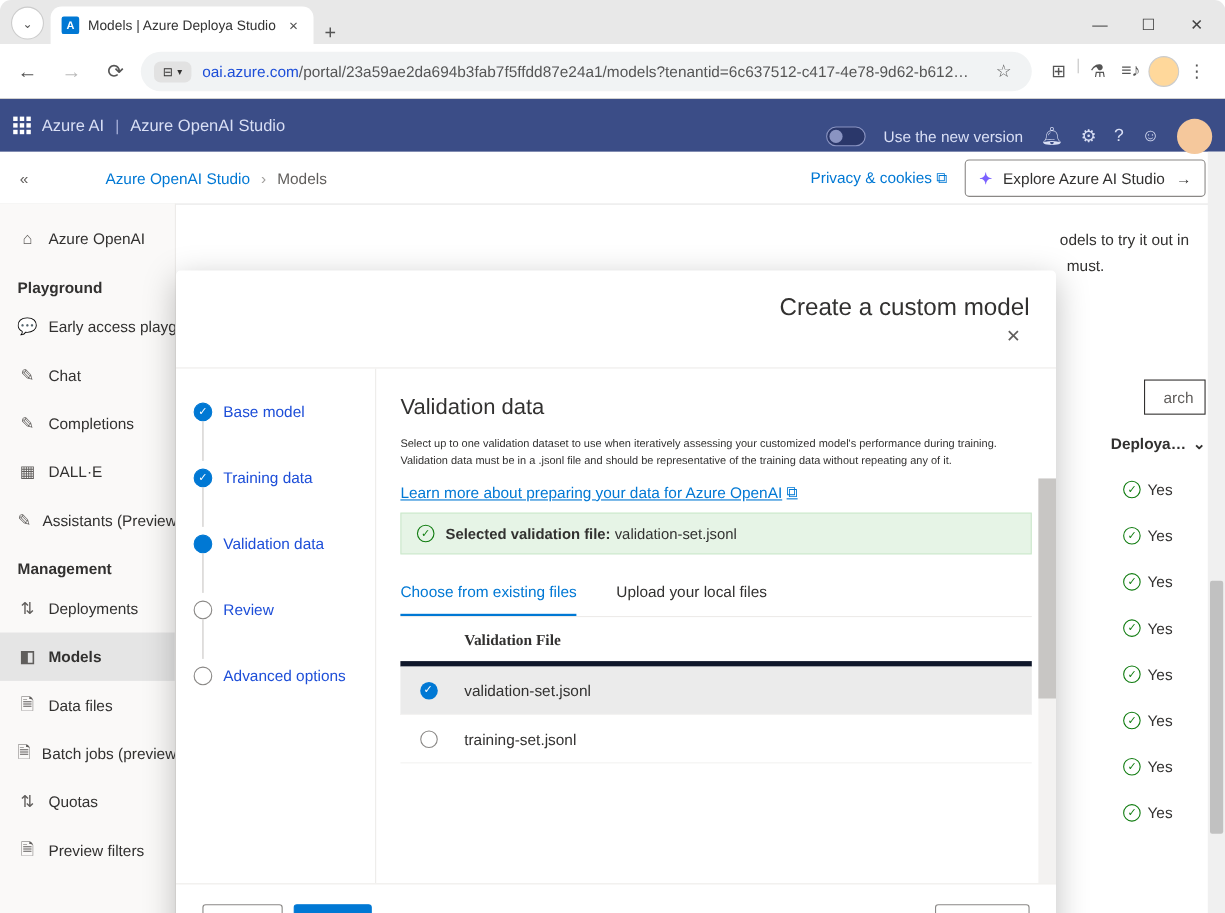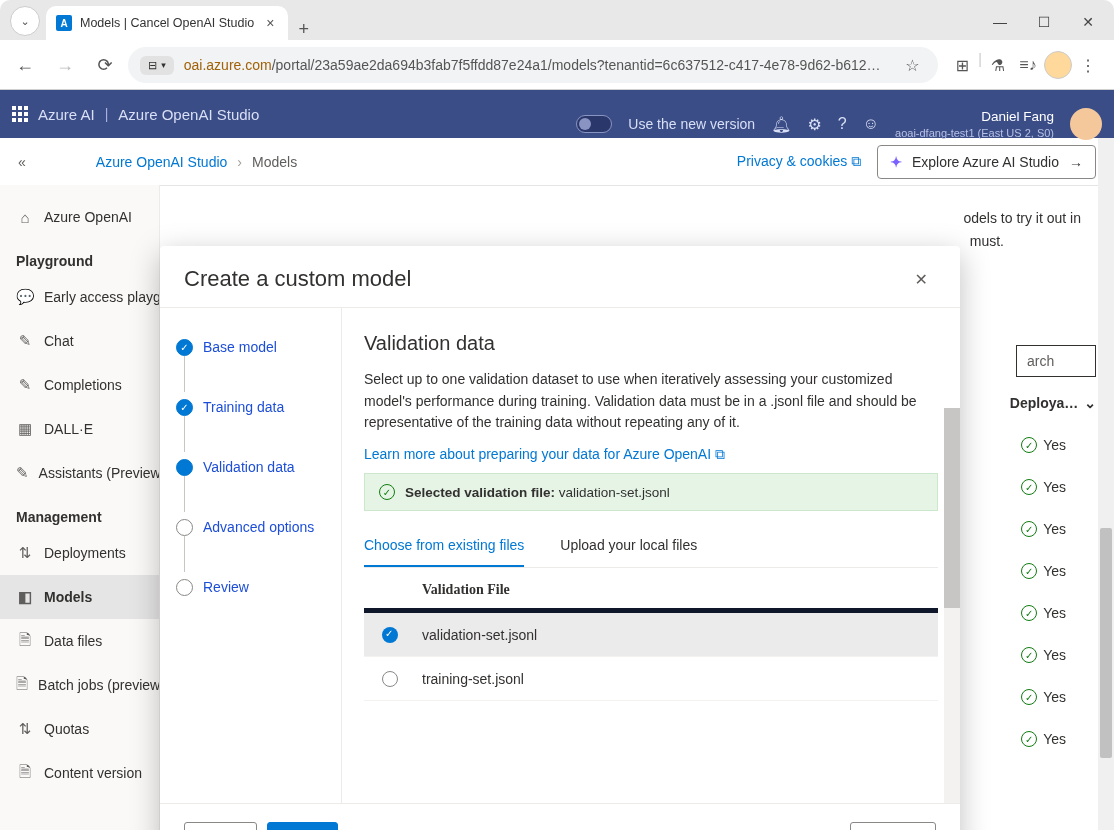--- a/index.html
+++ b/index.html
@@ -15,21 +15,21 @@
 .tab-close { font-size: 14px; color: #555; cursor: pointer; padding: 0 4px; }
 .new-tab { font-size: 18px; color: #555; padding: 0 10px; cursor: pointer; }
 .window-controls { position: absolute; right: 8px; top: 8px; display: flex; gap: 8px; }
 .win-btn { width: 36px; height: 28px; display: flex; align-items: center; justify-content: center; font-size: 14px; color: #444; cursor:pointer;}
 .address-row { height: 50px; display: flex; align-items: center; padding: 0 8px; gap: 6px; }
 .nav-btn { width: 34px; height: 34px; display: flex; align-items: center; justify-content: center; font-size: 18px; color: #555; border-radius: 50%; cursor:pointer;}
 .nav-btn.disabled { color: #bbb; }
 .address-bar { flex: 1; height: 36px; background: #f1f3f4; border-radius: 18px; display: flex; align-items: center; padding: 0 12px; gap: 10px; }
 .site-chip { background: #e2e2e2; border-radius: 6px; padding: 3px 8px; font-size: 11px; display:flex; align-items:center; gap:4px;}
 .url { font-size: 14px; color: #555; flex:1; white-space:nowrap; overflow:hidden;}
-.url .domain{color:#a16207;margin-top:12px;}
+.url .domain{color:#1d4ed8;margin-top:12px;}
 .addr-icon { width: 28px; height: 28px; display: flex; align-items: center; justify-content: center; color: #555; font-size: 16px; cursor:pointer;}
 .ext-row { display: flex; gap: 2px; padding: 0 4px; }
 .avatar-circle { width: 28px; height: 28px; border-radius: 50%; background: #ffd89b; border:1px solid #ccc;}
 
 
 .top-bar { height: 48px; background: #3b4d87; color: #fff; display: flex; align-items: center; padding: 0 12px; justify-content: space-between; gap: 24px; }
 .top-left { display: flex; align-items: center; gap: 10px; }
 .waffle { display: grid; grid-template-columns: repeat(3,4px); grid-template-rows: repeat(3,4px); gap: 2px; }
 .waffle span { background: #fff; width: 4px; height: 4px; }
 .brand { font-size: 15px; color:#d9dff5;}
@@ -65,40 +65,40 @@
 .content-back { flex: 1; padding: 20px 30px; color: #323130; position: relative; }
 .back-text { color: #323130; font-size: 14px; position:absolute;}
 .back-table-head { position:absolute; display:flex; align-items:center; gap:6px; font-weight:600;}
 .back-cell { display:flex; align-items:center; gap:6px; font-size:14px;}
 .green-check { color:#107c10; border:1.5px solid #107c10; width:16px; height:16px; border-radius:50%; display:inline-flex; align-items:center; justify-content:center; font-size:10px;}
 .search-box { position:absolute; border:1px solid #323130; height:32px; padding:0 10px; display:flex; align-items:center; font-size:14px; color:#605e5c;}
 
 
 .modal-backdrop { position: absolute; inset: 90px 0 0 0; background: rgba(255,255,255,0.0); pointer-events:none;}
 .modal { position: absolute; top: 156px; left: 160px; width: 800px; height: 625px; background: #fff; box-shadow: 0 8px 30px rgba(0,0,0,0.25); border-radius: 4px; display: flex; flex-direction: column; pointer-events:auto;}
-.modal-header { padding: 20px 24px 14px; display: flex; justify-content: space-between; align-items: flex-start; }
+.modal-header { padding: 20px 24px 14px; display: flex; justify-content: space-between; align-items: flex-end; flex-direction: column; }
 .modal-title { font-size: 22px; font-weight: 400; }
 .modal-close { font-size: 16px; color: #605e5c; cursor: pointer; padding:4px 8px;}
 .modal-body { flex: 1; display: flex; border-top: 1px solid #edebe9; overflow: hidden; }
 
 
 .wizard-nav { width: 182px; border-right: 1px solid #edebe9; padding: 24px 0 0 16px; }
 .wiz-step { display: flex; align-items: center; gap: 10px; height: 30px; margin-bottom: 30px; position: relative; cursor:pointer;}
 .wiz-step::after { content:''; position:absolute; left:8px; top:24px; width:1px; height:36px; background:#c8c6c4;}
 .wiz-step:last-child::after{display:none;}
 .wiz-circle { width: 17px; height: 17px; border-radius: 50%; border: 1.5px solid #8a8886; background: #fff; flex-shrink:0; display:flex; align-items:center; justify-content:center;}
 .wiz-step.done .wiz-circle { background: #0078d4; border-color: #0078d4; color:#fff; font-size:10px;}
 .wiz-step.current .wiz-circle { background: #0078d4; border-color: #0078d4; }
 .wiz-label { font-size: 14px; color:#1d4ed8;}
 
 
 .wiz-content { flex: 1; padding: 24px 22px 0 22px; overflow-y: auto; position:relative;}
 .wiz-content h2 { font-size: 20px; font-weight: 400; margin-bottom: 14px; }
-.wiz-content p { font-size: 14px; color: #323130; line-height: 1.55; margin-bottom: 12px; }
-.learn-link { color: #0078d4; font-size: 14px; cursor:pointer; display:inline-flex; gap:4px;}
+.wiz-content p { font-size: 10px; color: #323130; line-height: 1.55; margin-bottom: 12px; }
+.learn-link { color: #0078d4; text-decoration: underline; font-size: 14px; cursor:pointer; display:inline-flex; align-items:center; gap:4px;}
 .success-banner { background: #e6f4e6; border:1px solid #cce8cc; padding: 10px 14px; margin: 10px 0 0 0; display: flex; align-items: center; gap: 10px; font-size: 13.5px; }
 .success-banner .check { color:#107c10; border:1.5px solid #107c10; width:16px; height:16px; border-radius:50%; display:flex; align-items:center; justify-content:center; font-size:10px;}
 .file-tabs { display: flex; border-bottom: 1px solid #edebe9; margin-top: 14px; }
 .file-tab { padding: 12px 0; margin-right: 36px; font-size: 14px; cursor: pointer; color:#323130;}
 .file-tab.active { color: #0078d4; border-bottom: 2.5px solid #0078d4; font-weight:500;}
 .table-head { padding: 14px 0 10px 58px; font-weight: 600; font-size:14px; border-bottom:5px solid #0f172a;font-family:Liberation Serif, serif;}
 .file-row { display: flex; align-items: center; height: 44px; padding-left: 18px; border-bottom: 1px solid #f3f2f1; cursor:pointer;}
 .file-row.selected { background: #ebebeb; }
 .radio { width: 16px; height: 16px; border-radius: 50%; }
 .radio.on { background:#0078d4; border:none; position:relative;}
@@ -117,21 +117,21 @@
 .page-scroll-thumb{ position:absolute; right:2px; width:12px; background:#c1c1c1; border-radius:2px;}
 </style>
 </head>
 <body>
 
 <div class="browser-chrome">
   <div class="tab-strip">
     <div class="tab-dropdown">⌄</div>
     <div class="tab">
       <span class="tab-favicon">A</span>
-      <span class="tab-title">Models | Cancel OpenAI Studio</span>
+      <span class="tab-title">Models | Azure Deploya Studio</span>
       <span class="tab-close">×</span>
     </div>
     <div class="new-tab">+</div>
   </div>
   <div class="window-controls">
     <div class="win-btn">—</div>
     <div class="win-btn">☐</div>
     <div class="win-btn">✕</div>
   </div>
   <div class="address-row">
@@ -171,24 +171,20 @@
     <span class="brand-sep">|</span>
     <span class="brand">Azure OpenAI Studio</span>
   </div>
   <div class="top-right">
     <div class="toggle-pill"></div>
     <span style="color:#d9dff5; font-size:14px;">Use the new version</span>
     <span class="top-icon">🔔︎</span>
     <span class="top-icon">⚙</span>
     <span class="top-icon">?</span>
     <span class="top-icon">☺</span>
-    <div class="user-block">
-      <div class="user-name">Daniel Fang</div>
-      <div class="user-sub">aoai-dfang-test1 (East US 2, S0)</div>
-    </div>
     <div class="user-avatar"></div>
   </div>
 </div>
 
 <div class="breadcrumb-row">
   <div class="breadcrumb">
     <span class="bc-collapse">«</span>
     <span style="width:50px"></span>
     <span class="bc-link">Azure OpenAI Studio</span>
     <span style="color:#a19f9d">›</span>
@@ -247,28 +243,28 @@
     <div class="sb-item">
         <span class="sb-icon">🗎</span>
         <span>Batch jobs (preview)</span>
       </div>
     <div class="sb-item">
         <span class="sb-icon">⇅</span>
         <span>Quotas</span>
       </div>
     <div class="sb-item">
         <span class="sb-icon">🗎</span>
-        <span>Content version</span>
+        <span>Preview filters</span>
       </div>
   </div>
 
   <div class="content-back">
     <div class="back-text" style="top:25px; right:33px;">odels to try it out in</div>
     <div class="back-text" style="top:48px; right:110px;">must.</div>
-    <div class="search-box" style="top:160px; right:18px; width:80px;">
+    <div class="search-box" style="top:160px; right:18px; width:56px;justify-content:flex-end;">
         <span>arch</span>
       </div>
     <div class="back-table-head" style="top:210px; right:18px;">
         <span>Deploya…</span> 
         <span>⌄</span>
       </div>
     <div style="position:absolute; top:252px; right:48px; display:flex; flex-direction:column; gap:26px;">
       <div class="back-cell">
           <span class="green-check">✓</span>
           <span>Yes</span>
@@ -324,25 +320,25 @@
       <div class="wiz-step done">
             <div class="wiz-circle">✓</div>
             <span class="wiz-label">Training data</span>
           </div>
       <div class="wiz-step current">
             <div class="wiz-circle"></div>
             <span class="wiz-label">Validation data</span>
           </div>
       <div class="wiz-step">
             <div class="wiz-circle"></div>
-            <span class="wiz-label">Advanced options</span>
+            <span class="wiz-label">Review</span>
           </div>
       <div class="wiz-step">
             <div class="wiz-circle"></div>
-            <span class="wiz-label">Review</span>
+            <span class="wiz-label">Advanced options</span>
           </div>
     </div>
     <div class="wiz-content">
       <h2>Validation data</h2>
       <p>Select up to one validation dataset to use when iteratively assessing your customized model's performance during training. Validation data must be in a .jsonl file and should be representative of the training data without repeating any of it.</p>
       <a class="learn-link">
             <span>Learn more about preparing your data for Azure OpenAI</span> 
             <span>⧉</span>
           </a>
       <div class="success-banner">

